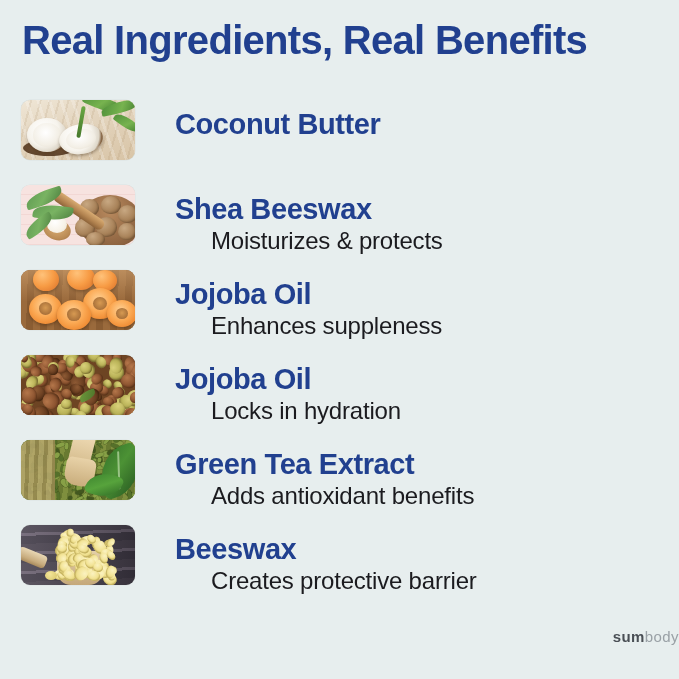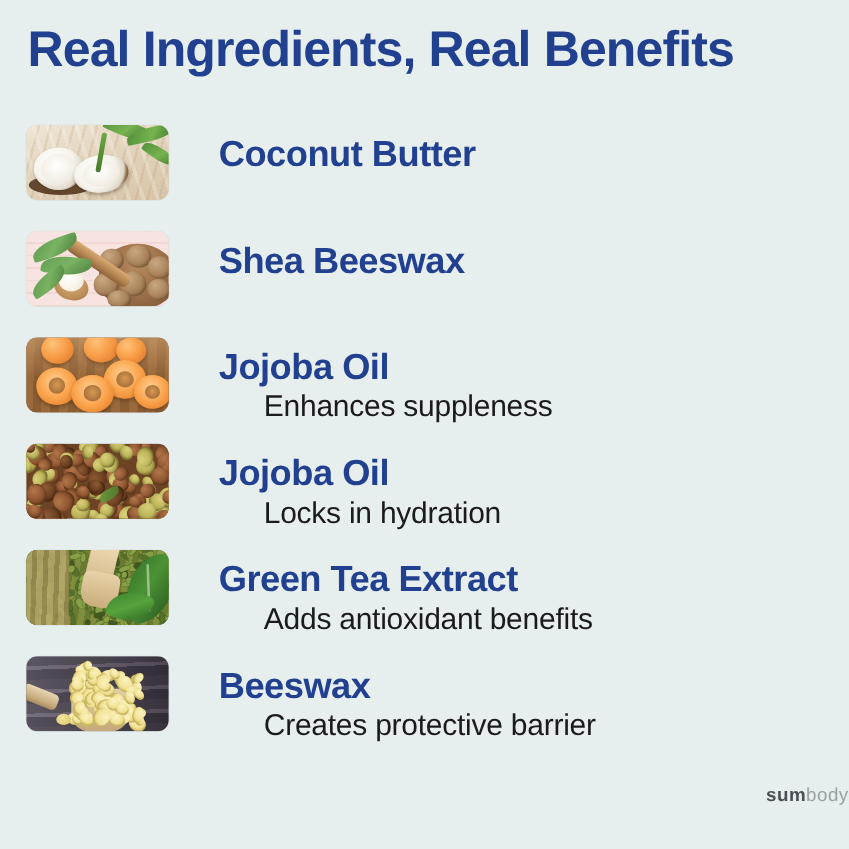--- a/index.html
+++ b/index.html
@@ -372,20 +372,21 @@
           <div class="scoop"></div>
           <div class="scoop-bowl"></div>
           <div class="butter"></div>
           <div class="leaf l1"></div>
           <div class="leaf l2"></div>
           <div class="leaf l3"></div>
         </div>
       </div>
       <div class="texts">
         <div class="ing-name">Shea Beeswax</div>
+        <div class="ing-desc">Moisturizes &amp; protects</div>
       </div>
     </div>
 
     <div class="row">
       <div class="thumb-wrap">
         <div class="thumb img-apricot">
           <div class="board-light"></div>
           <div class="whole w1"></div>
           <div class="whole w2"></div>
           <div class="whole w3"></div>

